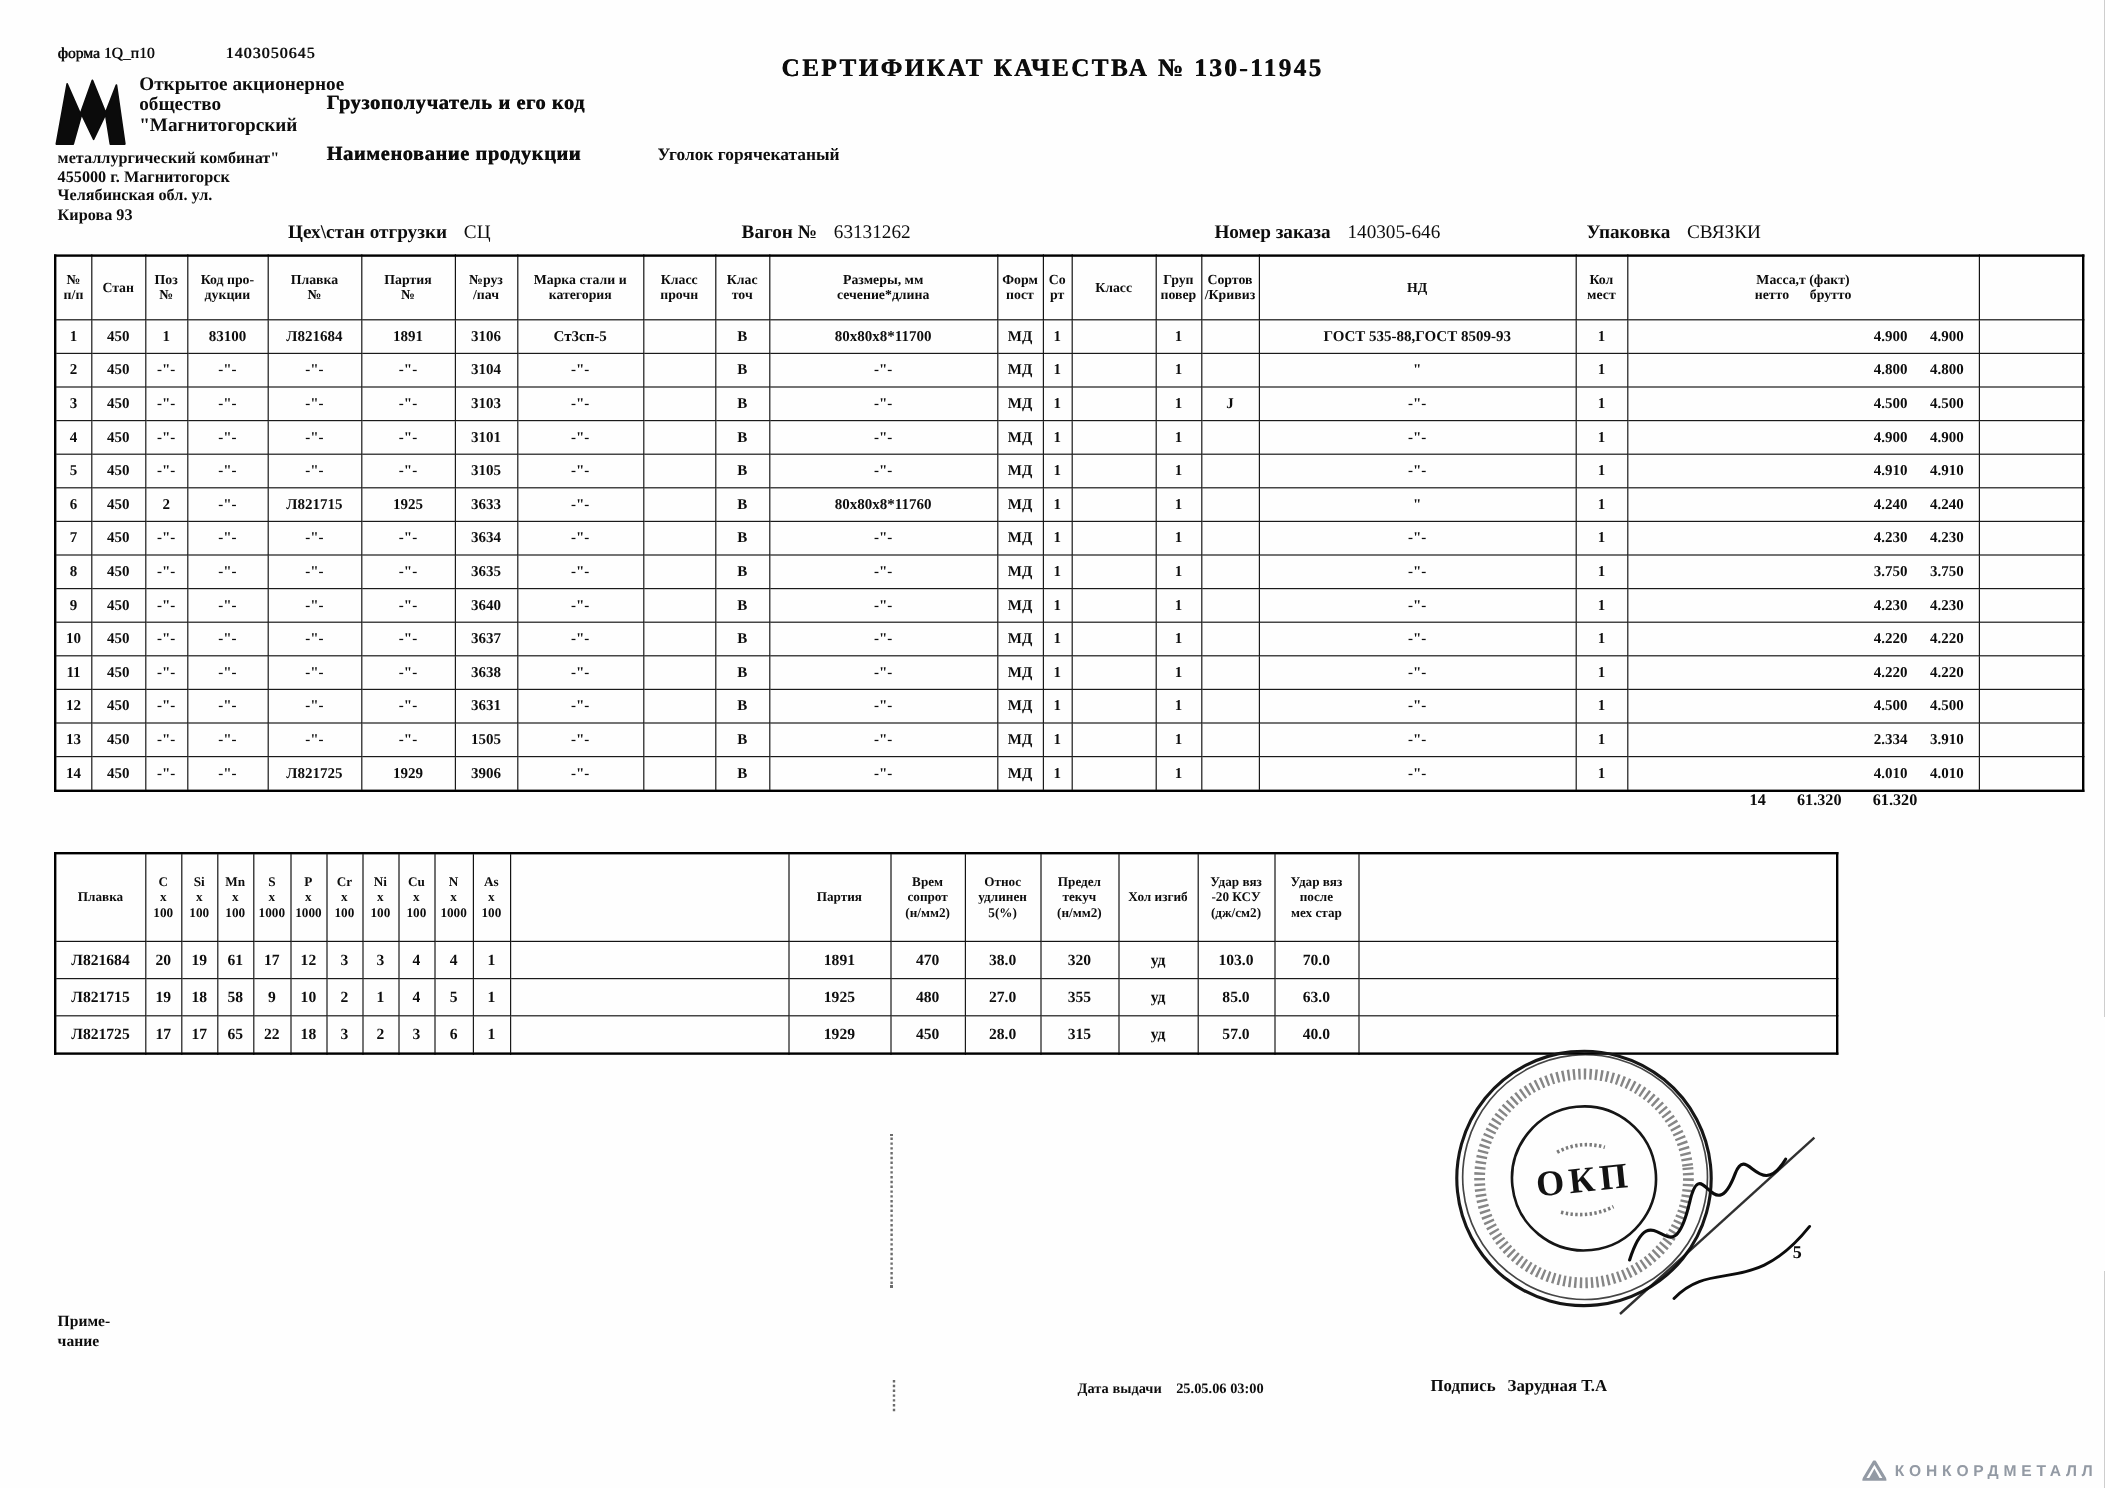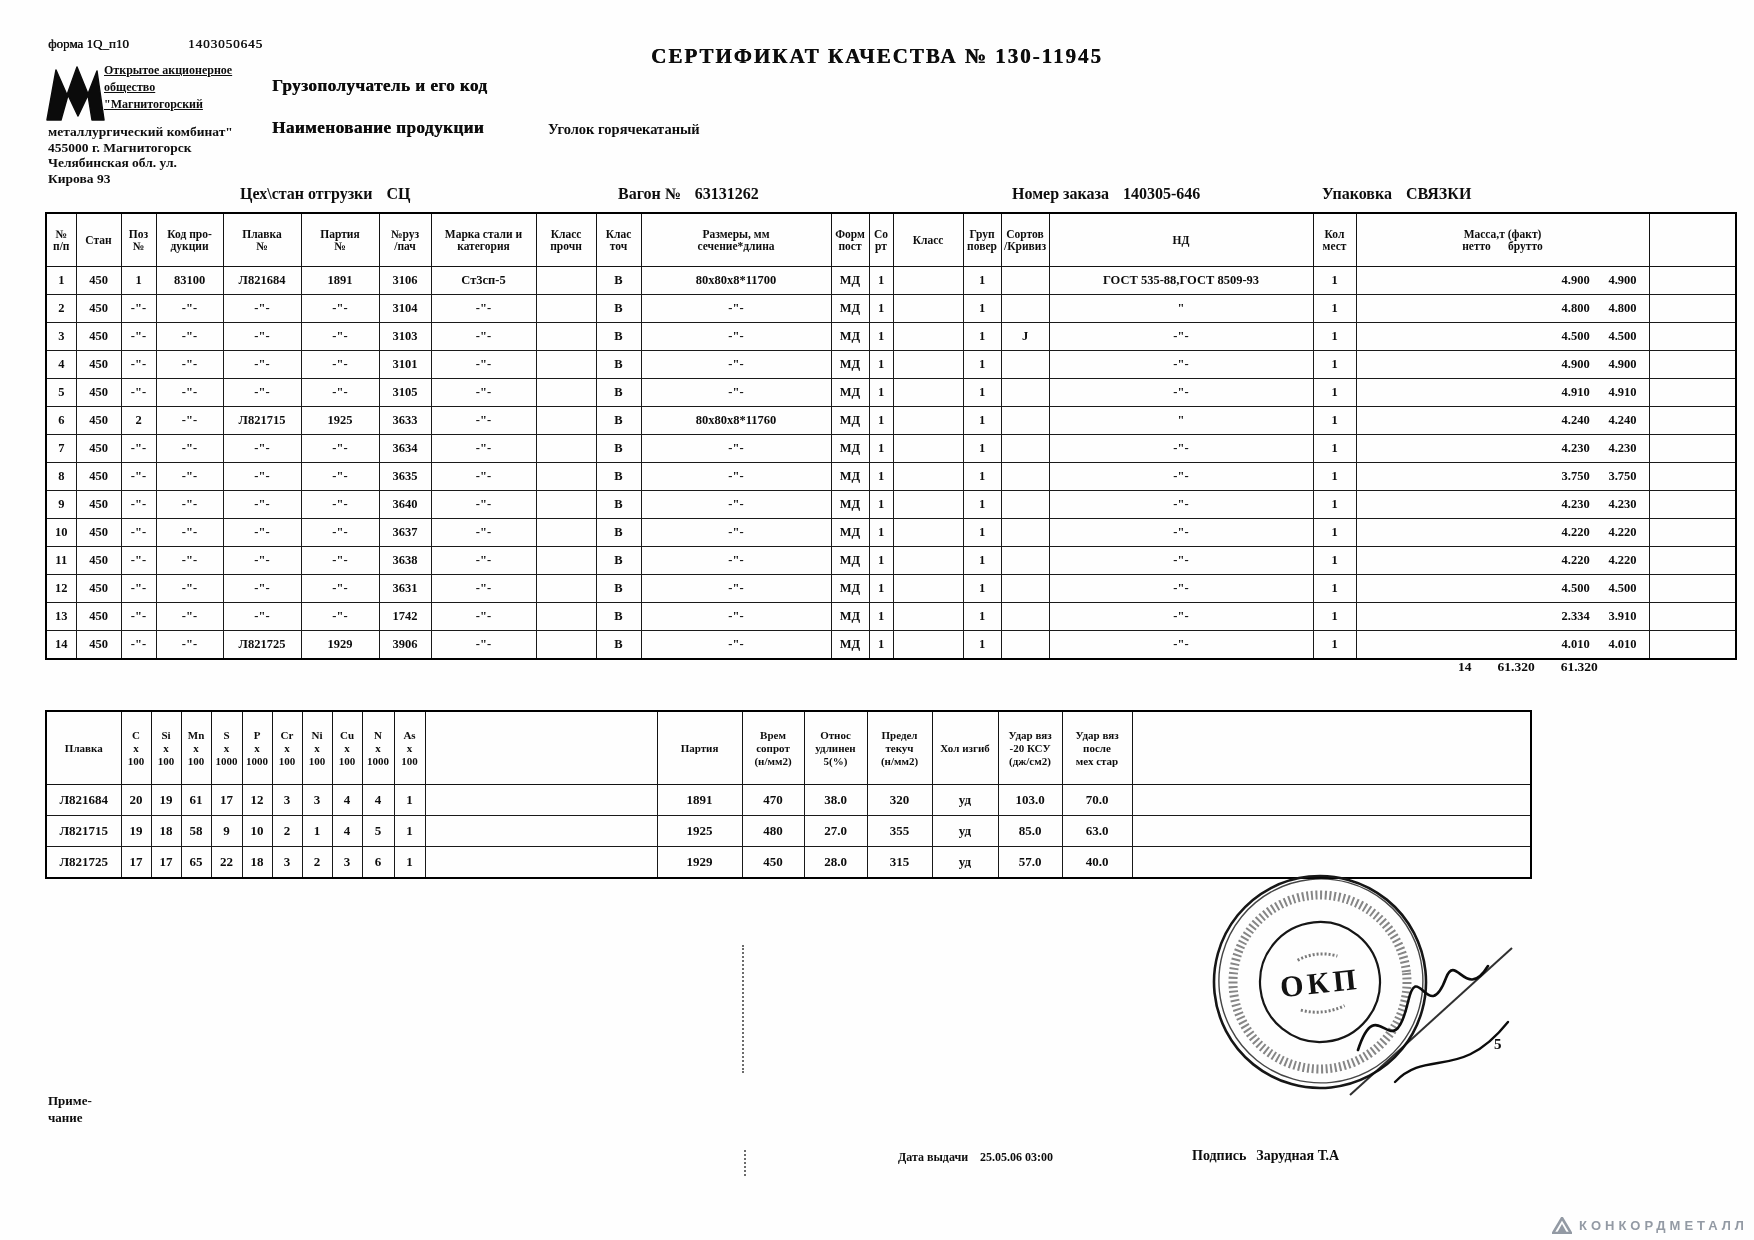--- a/index.html
+++ b/index.html
@@ -8,32 +8,32 @@
     overflow:hidden;font-family:"Liberation Serif",serif;color:#0d0d0d;
   }
   .abs{position:absolute;}
   .ink{text-shadow:0.45px 0 0 currentColor;}
 
   .form-code{left:48px;top:36px;font-size:13px;}
   .doc-code{left:188px;top:36px;font-size:13px;letter-spacing:1px;}
   .title{left:50%;top:44px;transform:translateX(-50%);font-size:21px;font-weight:700;
          letter-spacing:2px;white-space:nowrap;}
   .logo{left:44px;top:64px;}
-  .company-right{left:104px;top:62px;font-size:12px;font-weight:700;line-height:17px;width:200px;text-decoration:underline;}
+  .company-right{left:116px;top:62px;font-size:16px;font-weight:700;line-height:17px;width:200px;}
   .company-below{left:48px;top:124px;font-size:13.5px;font-weight:700;line-height:15.5px;width:230px;}
   .consignee{left:272px;top:76px;font-size:17px;font-weight:700;letter-spacing:0.5px;}
   .product-label{left:272px;top:118px;font-size:17px;font-weight:700;letter-spacing:0.5px;}
   .product-value{left:548px;top:121px;font-size:14.5px;font-weight:600;}
 
   .shipline{top:185px;font-size:16px;font-weight:700;white-space:nowrap;}
   .ship-shop{left:240px;}
   .ship-wagon{left:618px;}
   .ship-order{left:1012px;}
   .ship-pack{left:1322px;}
-  .shipline .val{margin-left:14px;font-weight:700;}
+  .shipline .val{margin-left:14px;font-weight:400;}
 
   table{border-collapse:collapse;table-layout:fixed;background:transparent;}
   #main-table{left:45px;top:212px;width:1690px;}
   #main-table th{border:1.6px solid #131313;font-size:11.5px;font-weight:700;
     text-align:center;vertical-align:middle;white-space:pre;height:52px;padding:0 1px;overflow:hidden;}
   #main-table td{border:1.4px solid #1a1a1a;font-size:12.5px;font-weight:700;text-align:center;
     height:27px;padding:0 2px;white-space:pre;overflow:hidden;}
   #main-table td:nth-child(19){text-align:right;padding-right:12px;}
   #main-table{border:2px solid #000;}
 
@@ -431,21 +431,21 @@
           <td>4.500      4.500</td>
           <td></td>
         </tr>
         <tr>
           <td>13</td>
           <td>450</td>
           <td>-"-</td>
           <td>-"-</td>
           <td>-"-</td>
           <td>-"-</td>
-          <td>1742</td>
+          <td>1505</td>
           <td>-"-</td>
           <td></td>
           <td>В</td>
           <td>-"-</td>
           <td>МД</td>
           <td>1</td>
           <td></td>
           <td>1</td>
           <td></td>
           <td>-"-</td>

